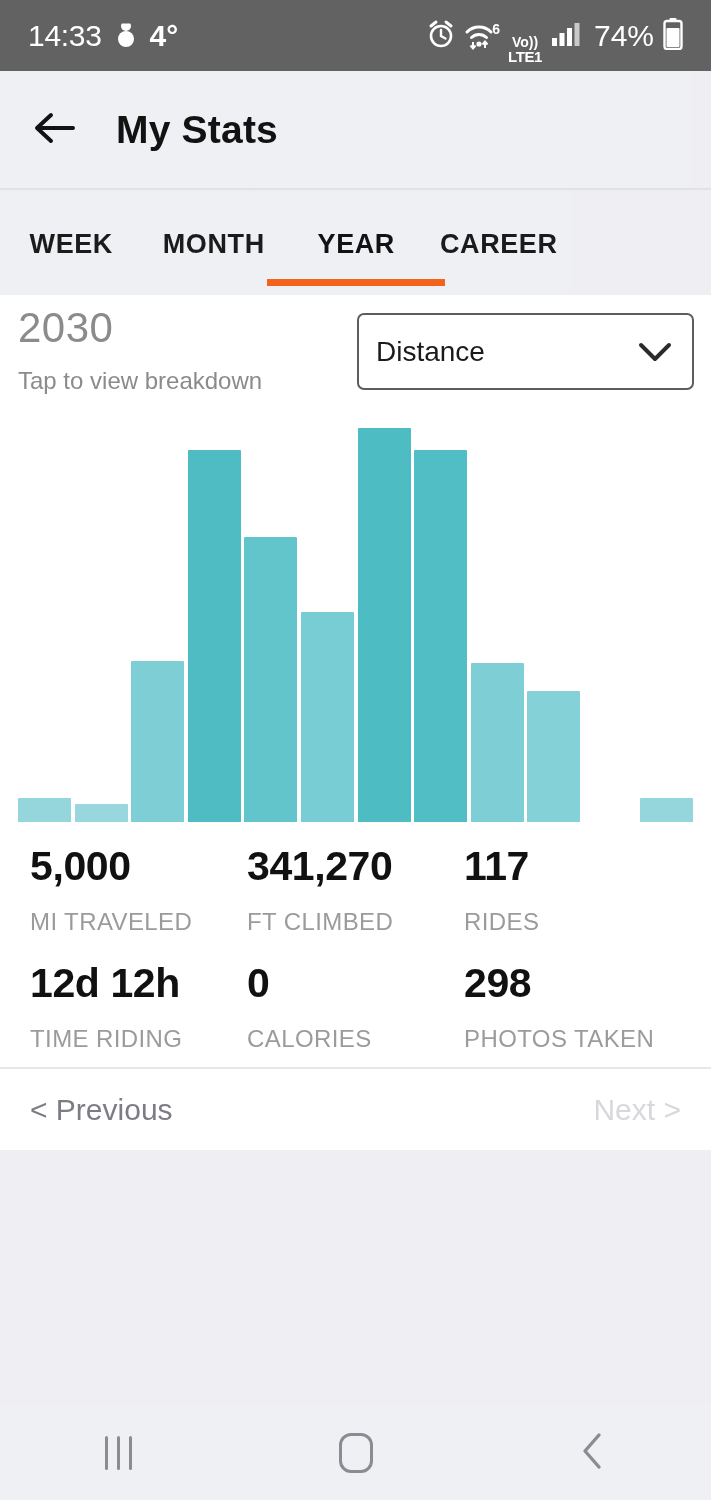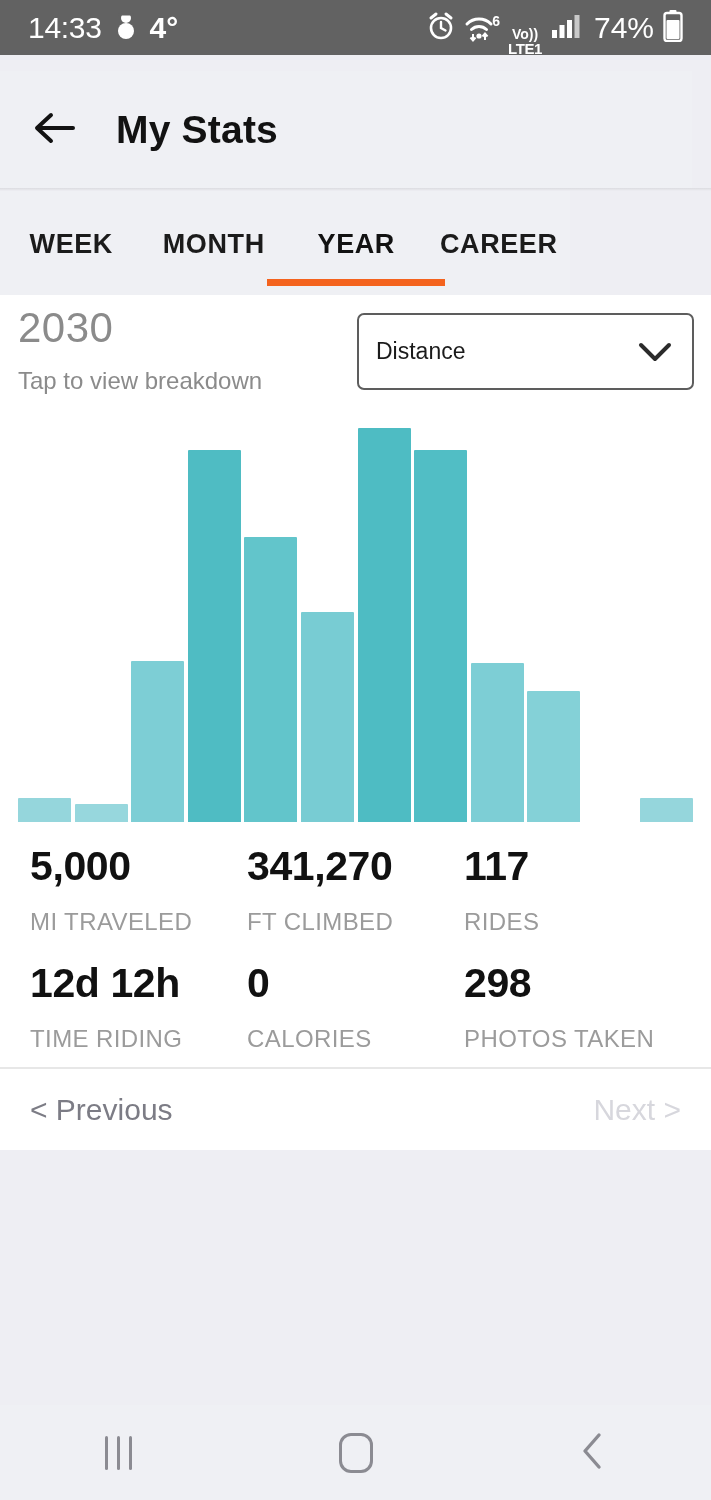--- a/index.html
+++ b/index.html
@@ -18,21 +18,21 @@
     width: 711px;
     height: 1500px;
     background: #eeeef3;
   }
 
   
   .statusbar {
     position: absolute;
     top: 0; left: 0;
     width: 711px;
-    height: 55px;
+    height: 71px;
     background: #626262;
     display: flex;
     align-items: center;
     justify-content: space-between;
     padding: 8px 28px;
     box-sizing: border-box;
     color: #ffffff;
   }
   .sb-left {
     display: flex;
@@ -190,21 +190,21 @@
     height: 77px;
     border: 2px solid #5d5d5d;
     border-radius: 7px;
     background: #ffffff;
     box-sizing: border-box;
     display: flex;
     align-items: center;
     cursor: pointer;
   }
   .metric-select-label {
-    font-size: 23px;
+    font-size: 28px;
     color: #1b1b1b;
     margin-left: 17px;
     flex: 1;
   }
   .metric-chevron {
     margin-right: 20px;
     display: flex;
     align-items: center;
   }
 

